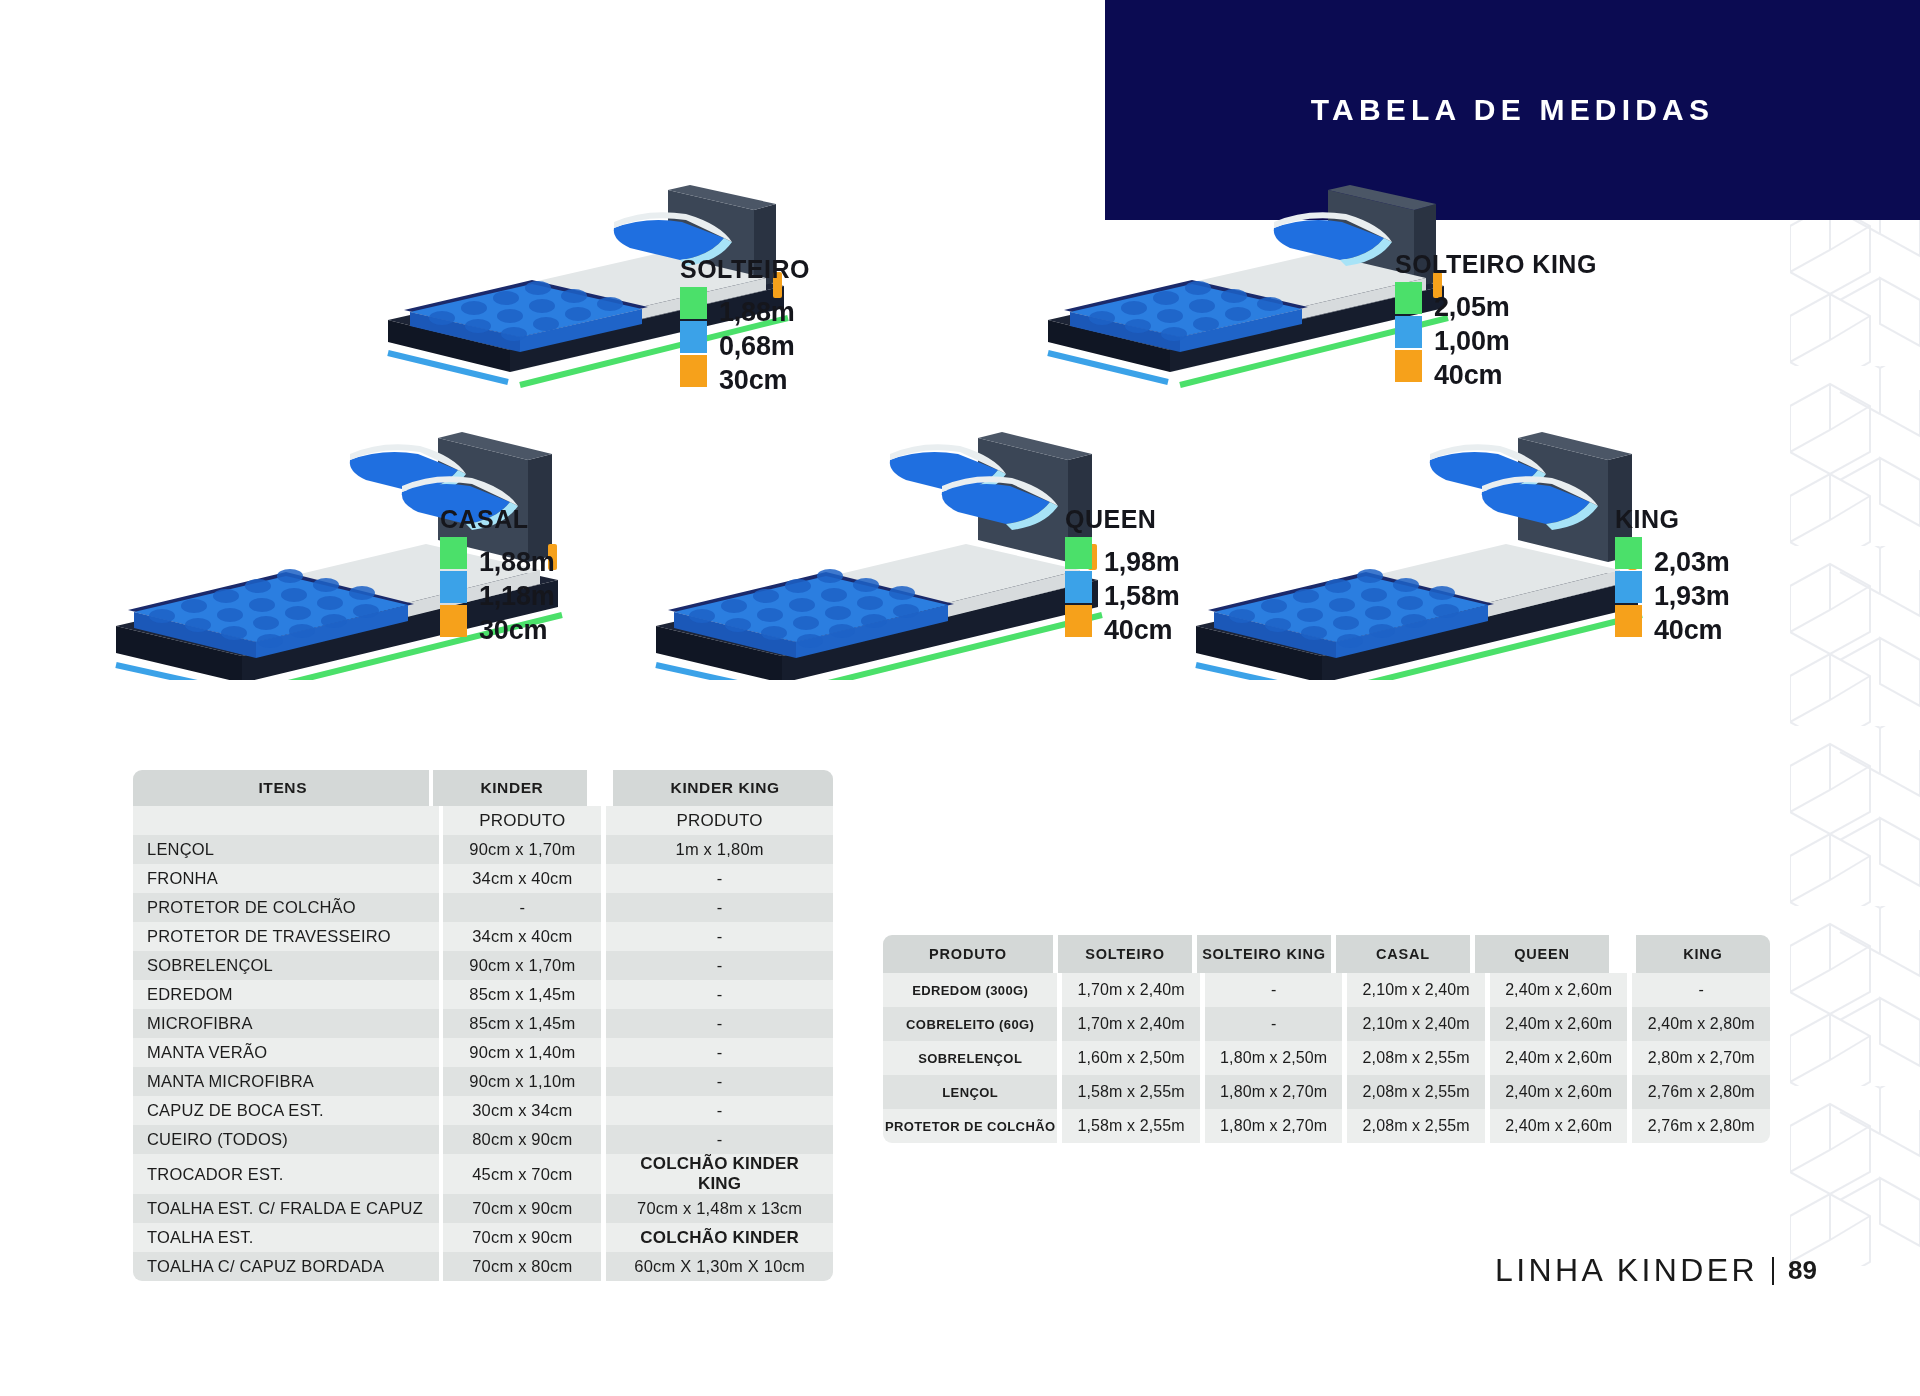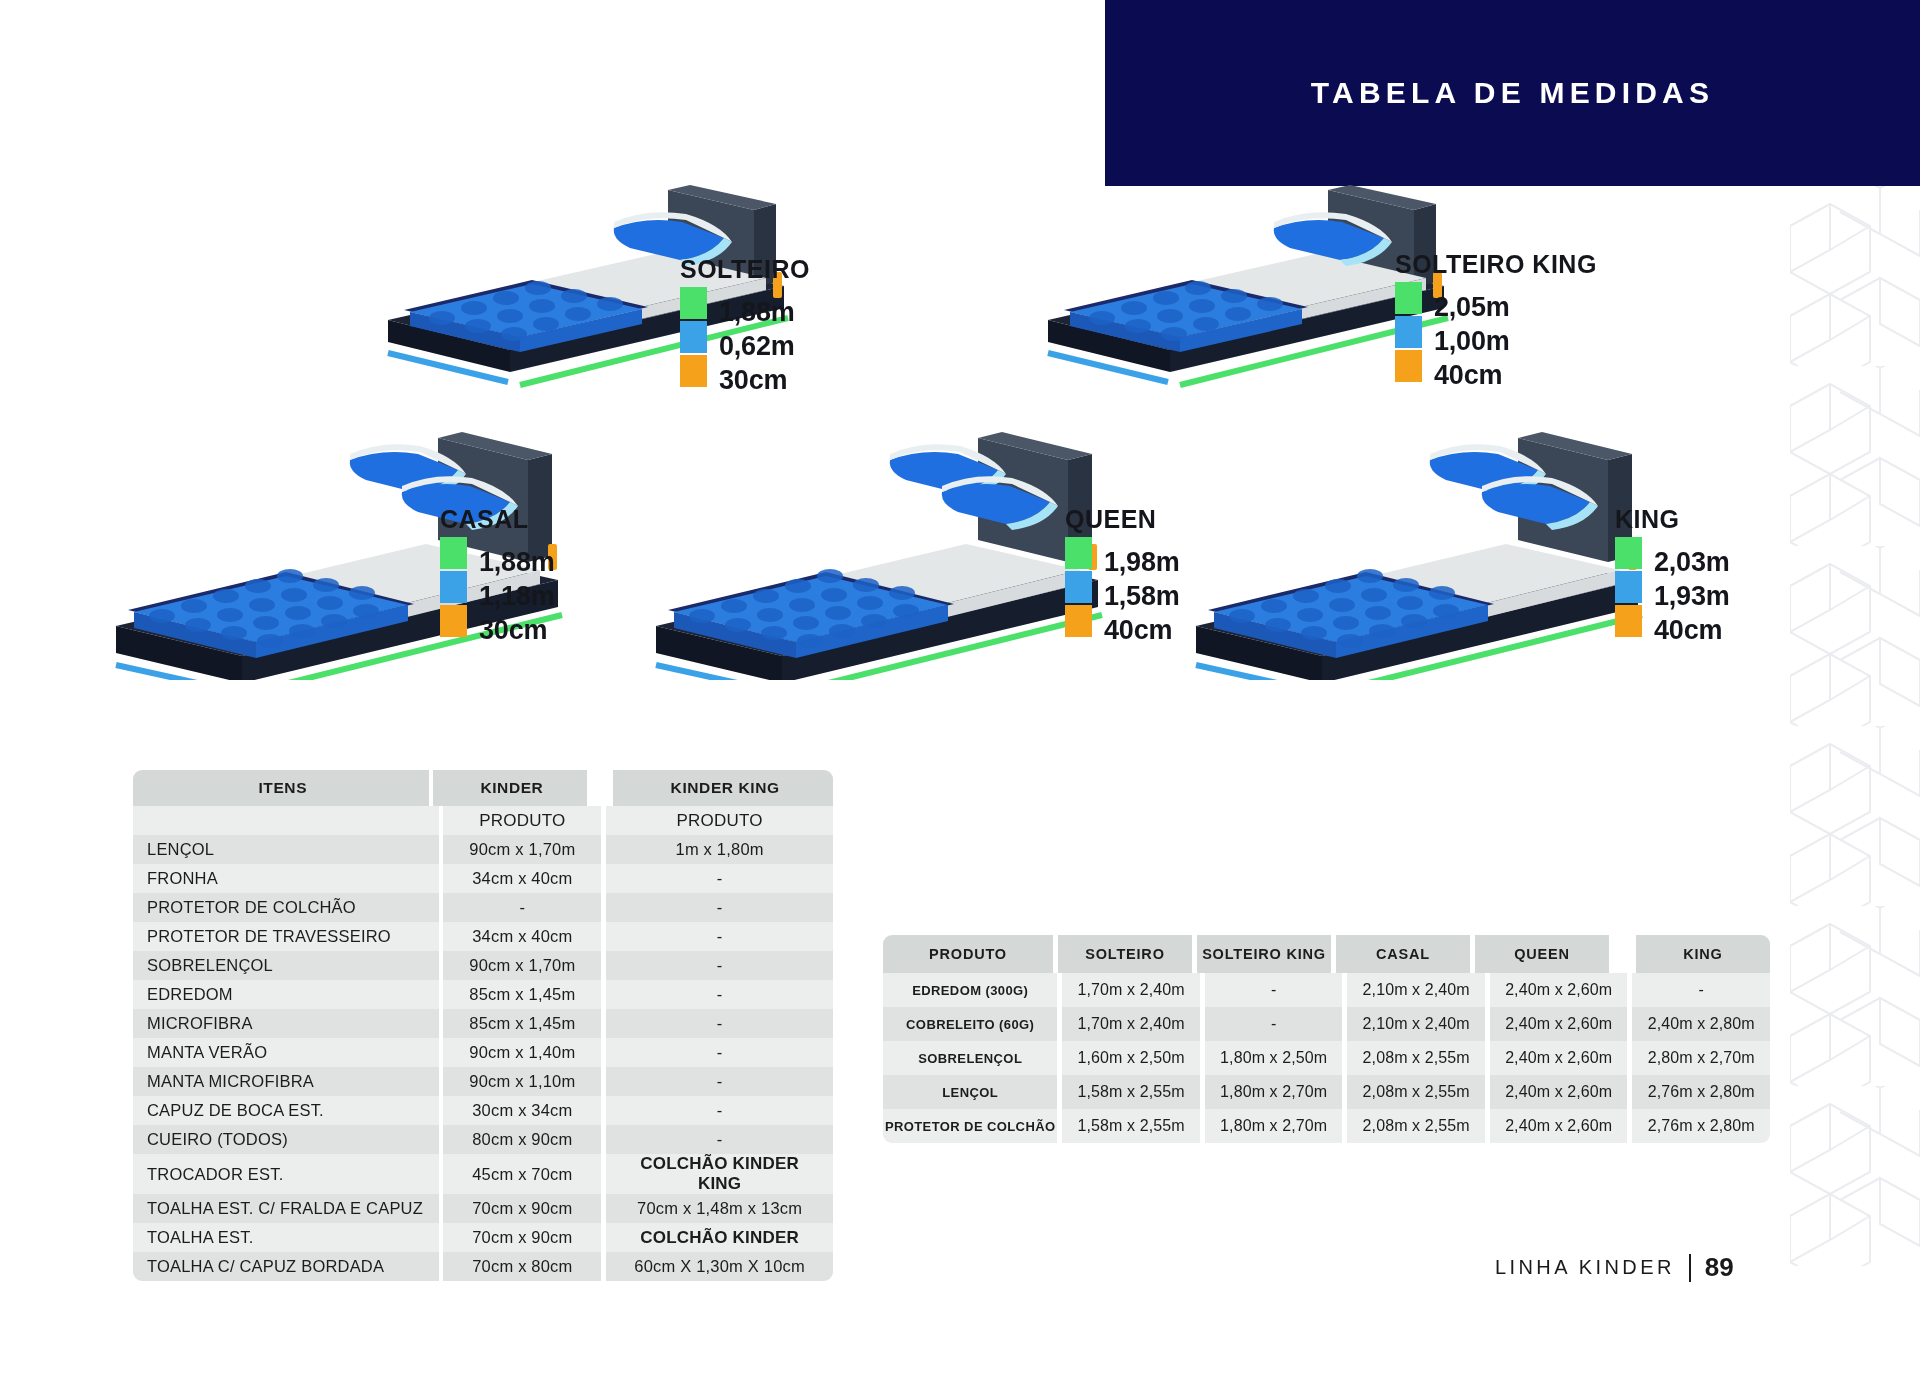--- a/index.html
+++ b/index.html
@@ -22,21 +22,21 @@
   .iso-pattern {
     position: absolute;
     top: 186px; right: 0; width: 130px; height: 1080px;
     opacity: .5;
     pointer-events: none;
   }
 
   
   .banner {
     position: absolute;
-    left: 1105px; top: 0; width: 815px; height: 186px;
+    left: 1105px; top: 0; width: 815px; height: 220px;
     background: #0b0b52;
     display: flex;
     align-items: center;
     justify-content: center;
   }
   .banner-title {
     color: #ffffff;
     font-size: 30px;
     font-weight: bold;
     letter-spacing: 5.2px;
@@ -149,21 +149,21 @@
 
   
   .footer {
     position: absolute;
     left: 1495px; top: 1252px;
     display: flex;
     align-items: center;
     gap: 14px;
   }
   .footer-line {
-    font-size: 20px;
+    font-size: 32px;
     color: #1a1a1a;
     letter-spacing: 3.4px;
     font-weight: 400;
   }
   .footer-sep {
     width: 2px; height: 28px; background: #1a1a1a;
   }
   .footer-page {
     font-size: 26px;
     font-weight: bold;
@@ -247,21 +247,21 @@
       <path d="M234,68 Q266,54 306,60 L344,78 L352,82 Q340,64 306,54 Q266,48 234,62 Z" fill="#e9eef0"></path>
     </svg>
     <div class="legend" style="left:300px; top:95px;">
       <div class="legend-name">SOLTEIRO</div>
       <div class="legend-row">
         <span class="legend-swatch" style="background:#4BE06A"></span>
         <span class="legend-val">1,88m</span>
       </div>
       <div class="legend-row">
         <span class="legend-swatch" style="background:#3BA2E8"></span>
-        <span class="legend-val">0,62m</span>
+        <span class="legend-val">0,68m</span>
       </div>
       <div class="legend-row">
         <span class="legend-swatch" style="background:#F6A11B"></span>
         <span class="legend-val">30cm</span>
       </div>
     </div>
   </div>
 
   <div class="bed-group" style="left:1040px; top:160px; width:420px; height:230px;">
     <svg class="bed-art" width="420" height="230" viewBox="0 0 420 230">

